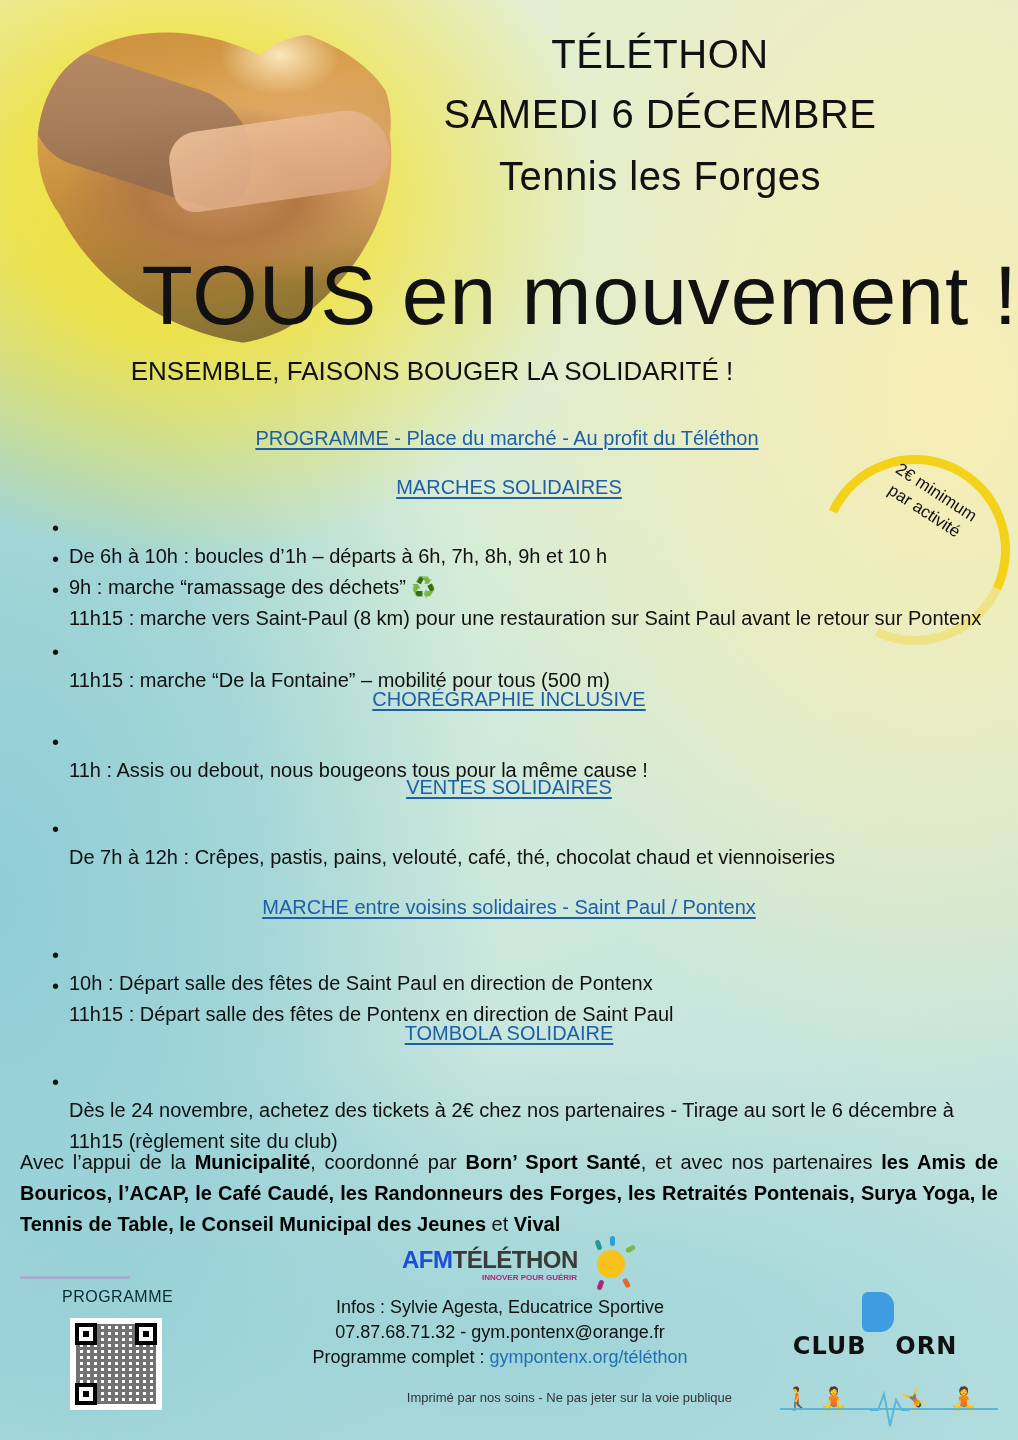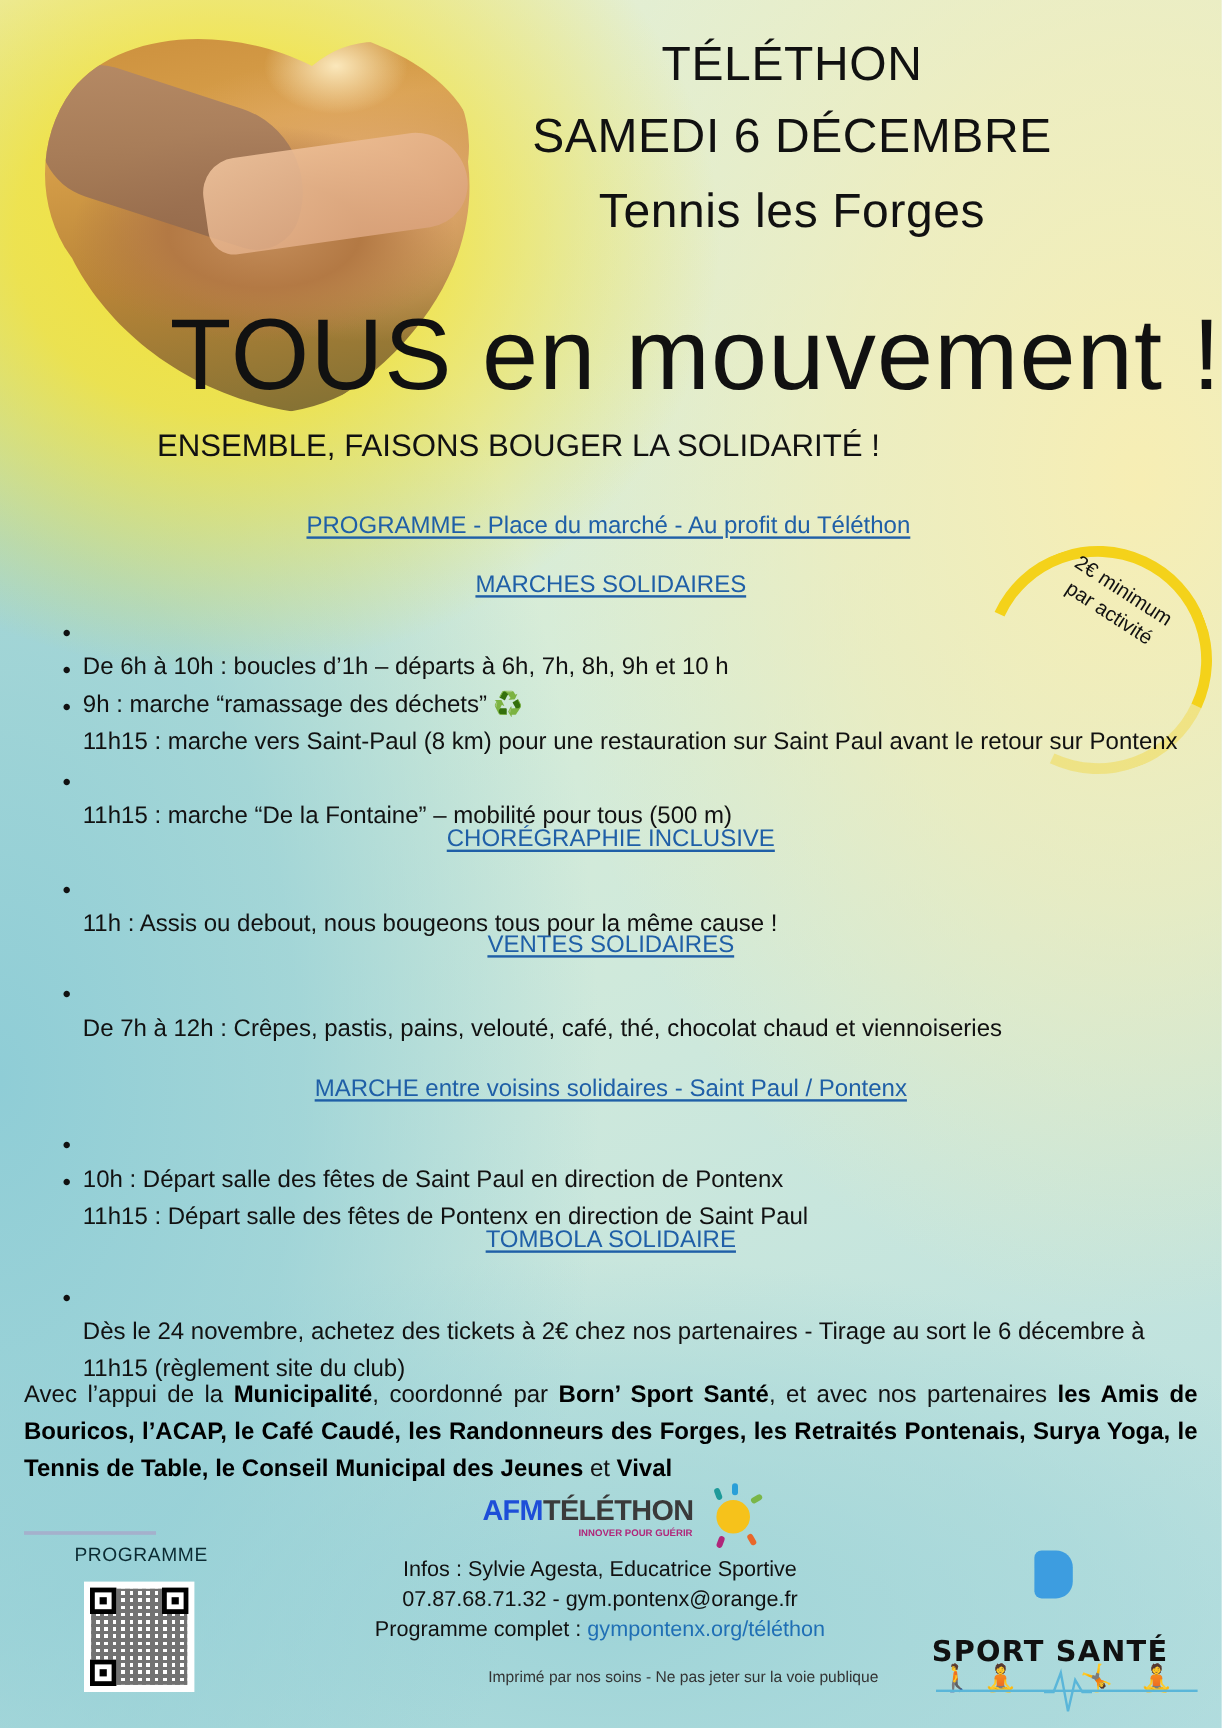--- a/index.html
+++ b/index.html
@@ -164,21 +164,21 @@
 
 <div class="contact" style="top:1297px;">Infos :  Sylvie Agesta, Educatrice Sportive</div>
 <div class="contact" style="top:1322px;">07.87.68.71.32 - gym.pontenx@orange.fr</div>
 <div class="contact" style="top:1347px;">
   <span>Programme complet : </span><a>gympontenx.org/téléthon</a>
 </div>
 <div class="printed">Imprimé par nos soins - Ne pas jeter sur la voie publique</div>
 
 <div class="club">
   <div class="club-b"></div>
-  <div class="club-l2">SPORT SANTÉ</div>
+  <div class="club-l1"><span>CLUB </span><span style="opacity:0;">B</span><span>ORN</span></div>
   <span class="fig" style="left:14px;">🚶</span>
   <span class="fig" style="left:50px;">🧘</span>
   <span class="fig" style="left:130px;">🤸</span>
   <span class="fig" style="left:180px;">🧘</span>
   <div class="club-line"></div>
   <svg class="club-pulse" width="40" height="40">
     <polyline points="0,20 8,20 14,4 20,36 26,10 32,20 40,20" fill="none" stroke="#5ab6d9" stroke-width="2"></polyline>
   </svg>
 </div>
 

